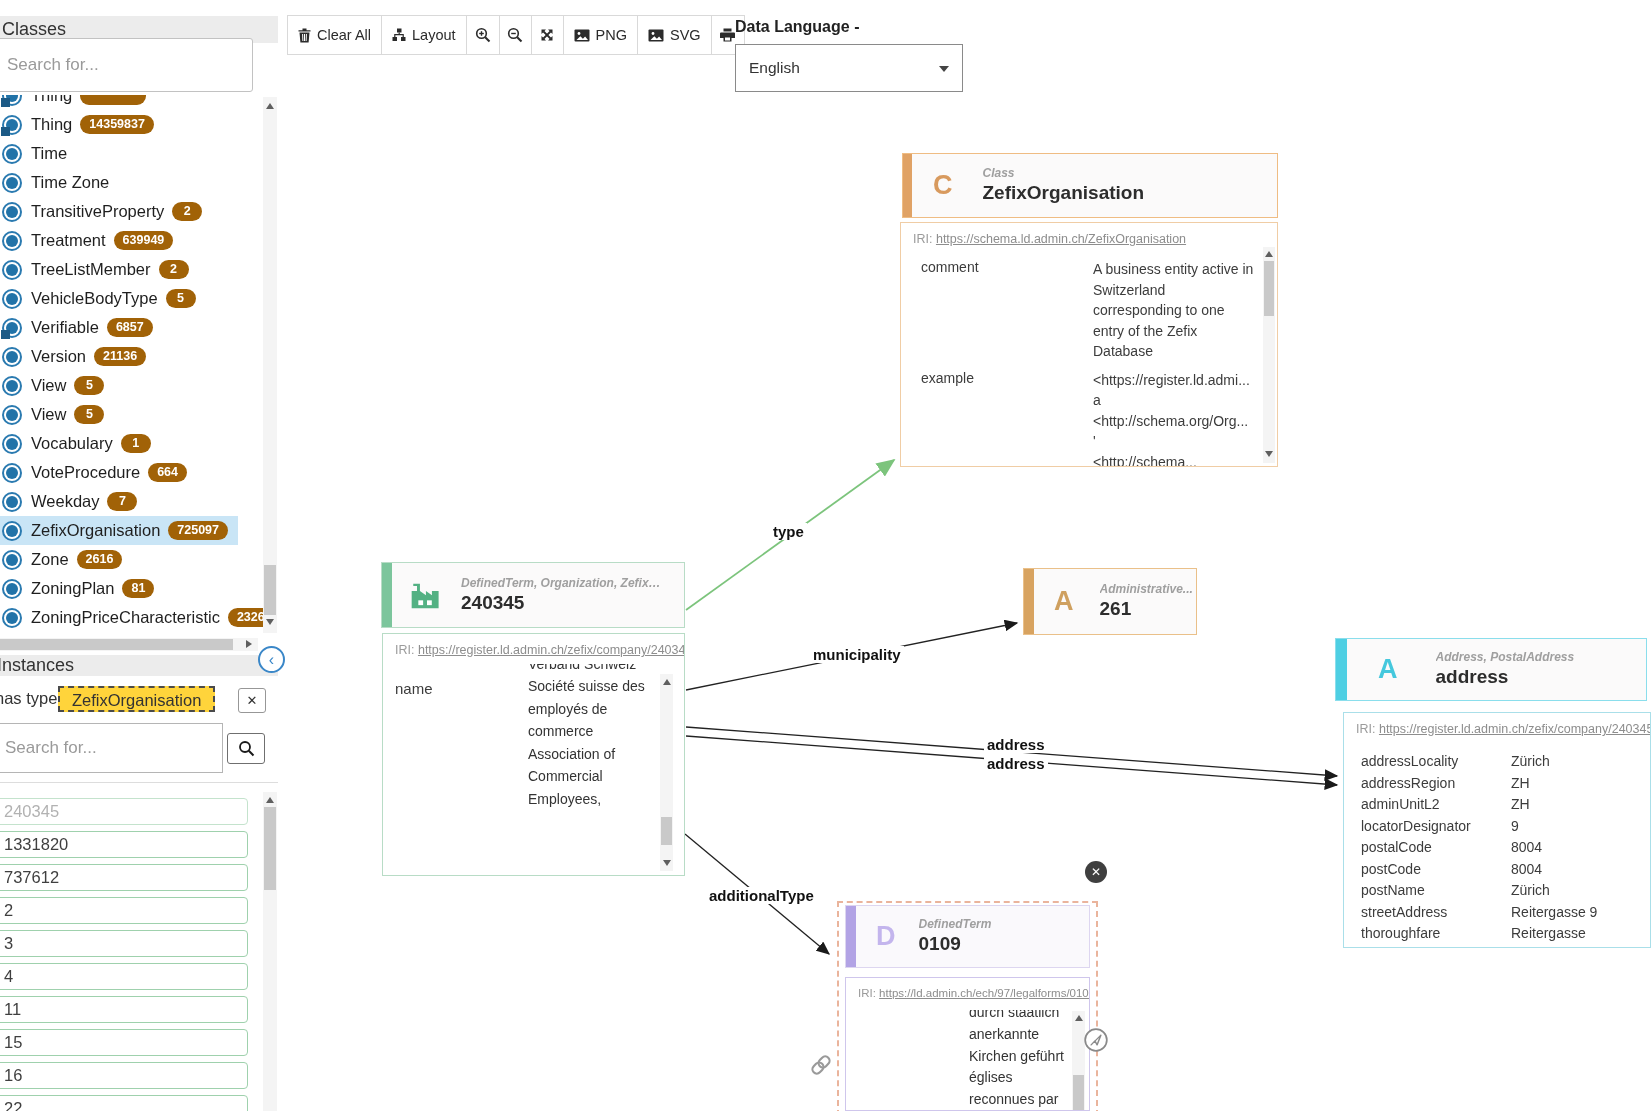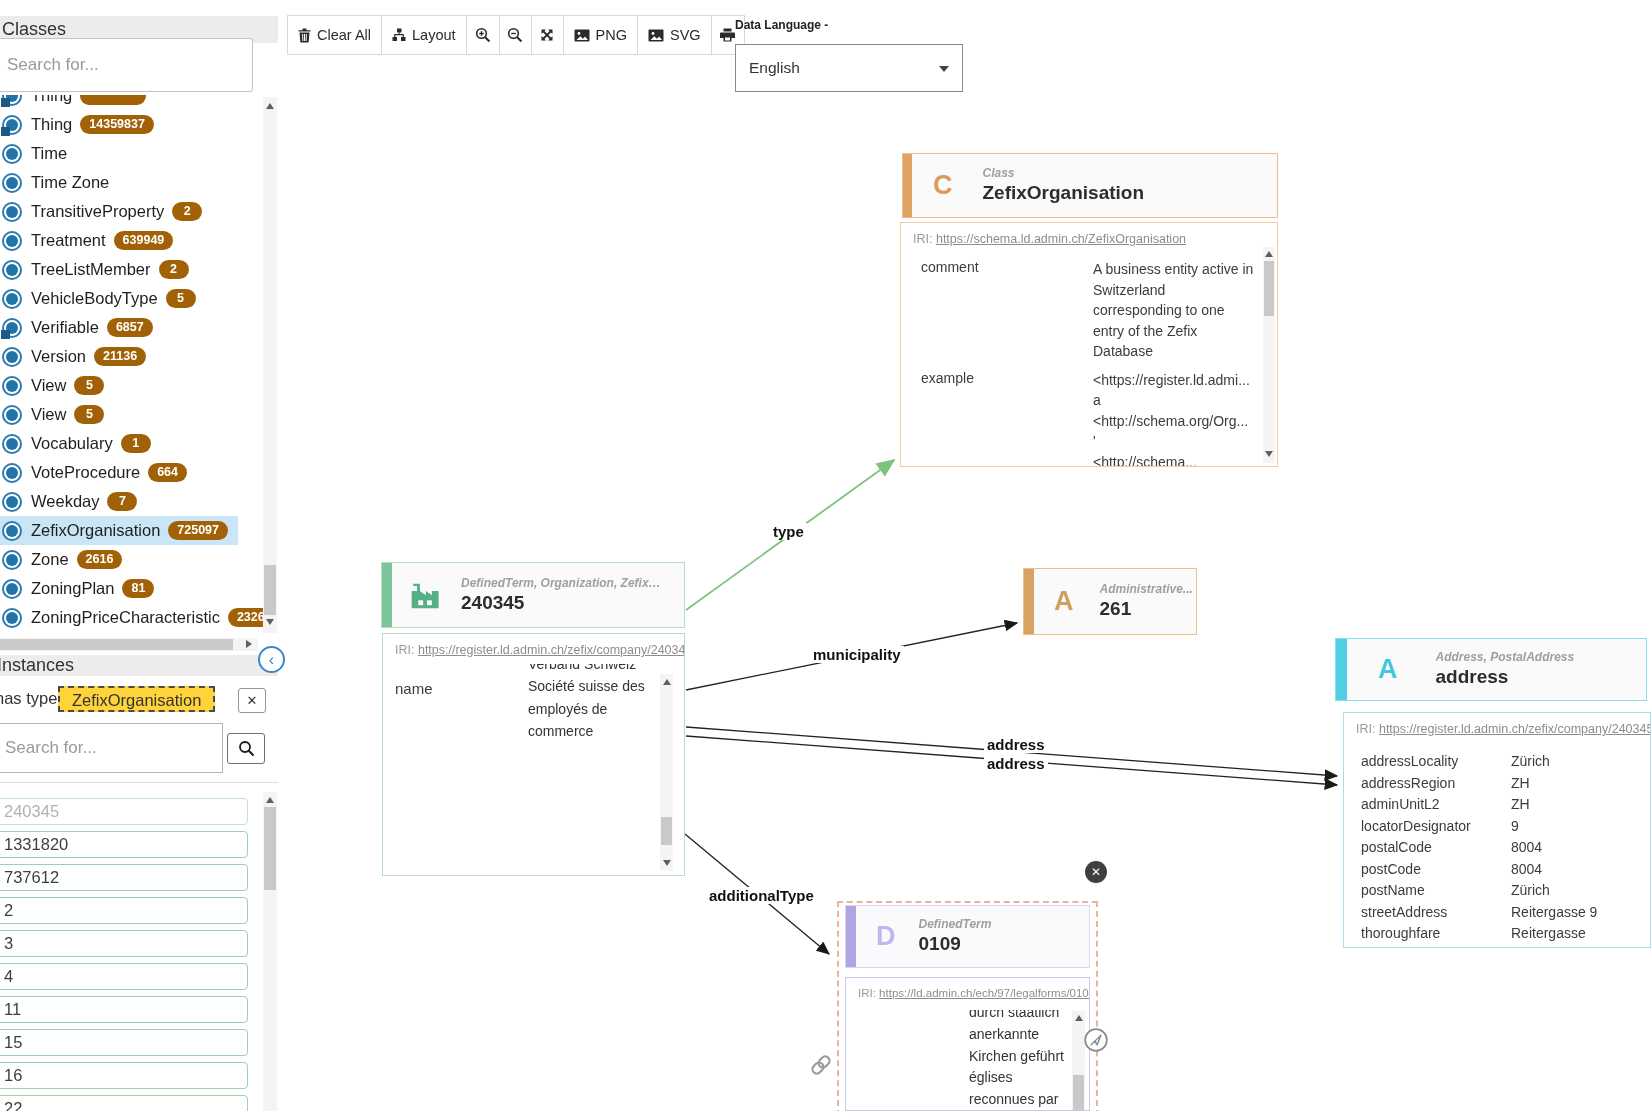--- a/index.html
+++ b/index.html
@@ -56,21 +56,21 @@
   .inst-row{box-sizing:border-box;height:27px;line-height:25px;border:1px solid #9fd1ad;border-radius:4px;
     margin:6px 0 1.5px 0;padding:0 9px;font-size:16.5px;color:#3f3f3f;background:#fff;}
   .inst-row.muted{color:#b2b2b2;border-color:#c4e3cd;}
 
   
   #toolbar{position:absolute;left:287px;top:15px;display:flex;z-index:3;}
   .tbtn{box-sizing:border-box;height:40px;background:#fff;border:1px solid #d9d9d9;margin-left:-1px;
     display:flex;align-items:center;justify-content:center;gap:6px;font-size:14.5px;color:#2b2b2b;
     padding:0 10px;cursor:pointer;}
   .tbtn:first-child{margin-left:0;}
-  #data-language-label{position:absolute;left:735px;top:18px;font-size:12px;font-weight:bold;color:#222;z-index:3;}
+  #data-language-label{position:absolute;left:735px;top:18px;font-size:16px;font-weight:bold;color:#222;z-index:3;}
   #language-select{position:absolute;left:735px;top:44px;width:228px;height:48px;border:1px solid #8a8a8a;
     background:#fff;font-size:15.5px;color:#333;line-height:46px;padding-left:13px;box-sizing:border-box;z-index:3;cursor:pointer;}
   #language-select .chev{position:absolute;right:13px;top:21px;width:0;height:0;
     border-left:5px solid transparent;border-right:5px solid transparent;border-top:6px solid #444;}
 
   
   .nodehead{position:absolute;background:#fbfafa;display:flex;align-items:center;box-sizing:border-box;z-index:2;}
   .nodehead .bar{position:absolute;left:0;top:0;bottom:0;}
   .letter{font-size:27px;font-weight:600;flex:0 0 auto;}
   .nh-text{display:flex;flex-direction:column;line-height:1.25;min-width:0;font-weight:bold;}
@@ -498,20 +498,21 @@
       <span>IRI:</span>
       <span class="irilink">https://register.ld.admin.ch/zefix/company/240345</span>
     </div>
     <div id="company-name-label" class="rowlabel">name</div>
     <div id="company-vals">
 
     <div class="clipline">
           <span>Verband Schweiz</span>
         </div>
         <div><span>Société suisse des employés de commerce</span></div>
+        <div><span>Association of Commercial Employees,</span></div>
       </div>
     <div class="sb-v" style="left:277px;top:40px;height:197px;width:13px;">
       <div class="tri tri-up" style="left:2.5px;top:5px;"></div>
       <div class="sb-thumb" style="left:1px;width:11px;top:143px;height:28px;"></div>
       <div class="tri tri-down" style="left:2.5px;top:186px;"></div>
     </div>
   </div>
 
   <div id="admin-head" class="nodehead">
     <span class="bar"></span>

